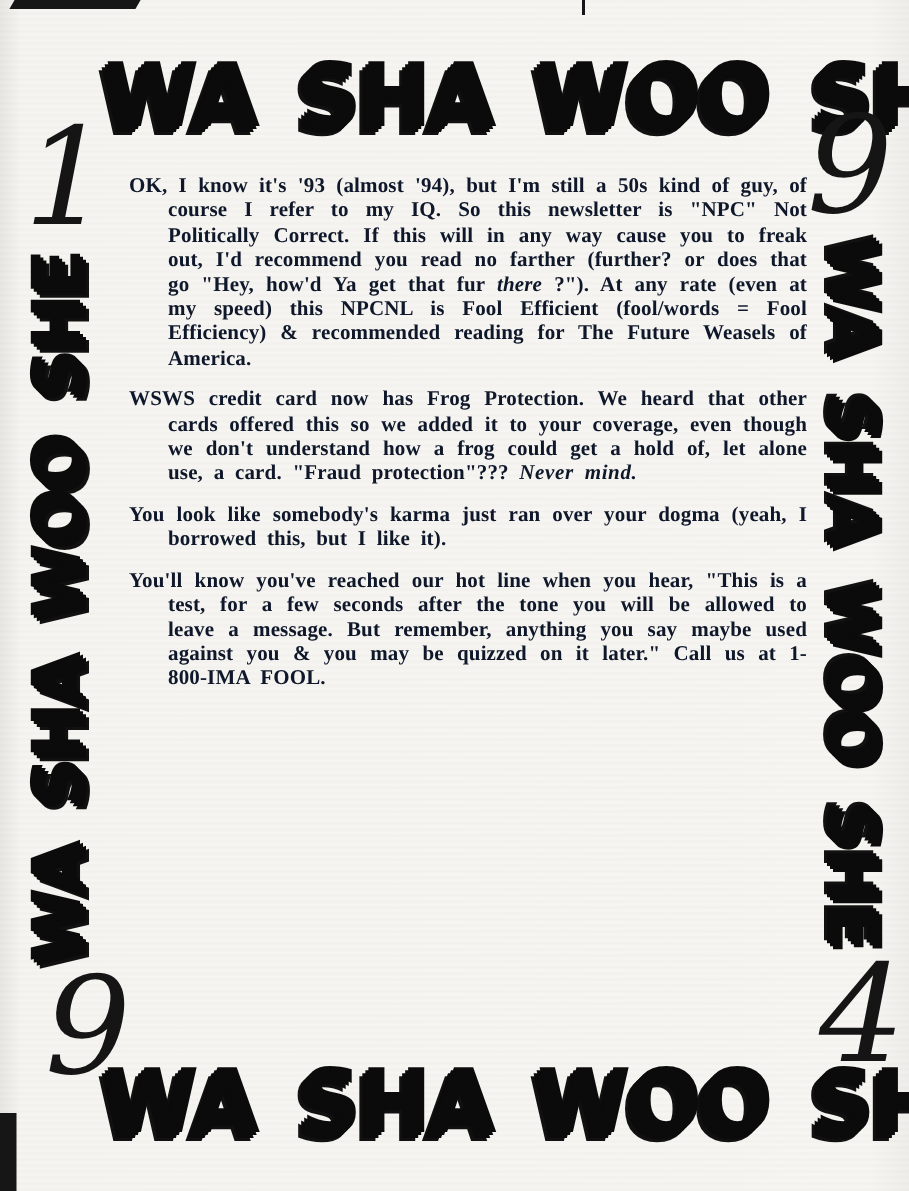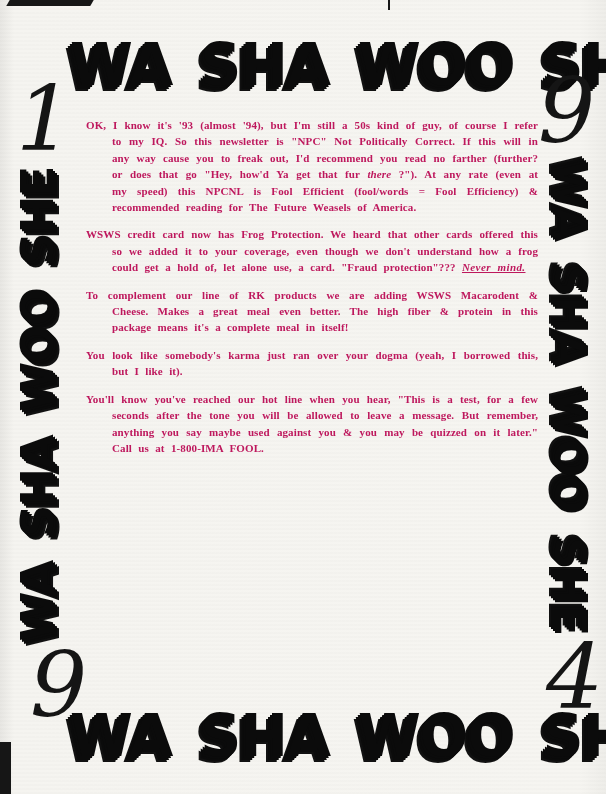--- a/index.html
+++ b/index.html
@@ -44,32 +44,32 @@
     font-family:"DejaVu Serif", serif;
     font-style:italic;
     font-size:90px;line-height:1;color:#151515;
   }
   .num-1{left:16px;top:74px;}
   .num-9tr{left:538px;top:66px;}
   .num-9bl{left:30px;top:640px;}
   .num-4br{left:546px;top:632px;}
   .body-col{
     position:absolute;left:86px;top:117px;width:452px;
-    font-size:11px;line-height:16.4px;
-    font-weight:bold;color:#be185d;
+    font-size:14px;line-height:16.4px;
+    font-weight:bold;color:#0f172a;
     text-align:justify;
     letter-spacing:0.1px;word-spacing:3.5px;
   }
   .para{
     padding-left:26px;text-indent:-26px;
     margin:0 0 11px 0;
   }
   .para:last-child{margin-bottom:12px;}
   .it{font-style:italic;}
-  .bold-it{font-style:italic;font-weight:bold;letter-spacing:0.4px;text-decoration:underline;}
+  .bold-it{font-style:italic;font-weight:bold;letter-spacing:0.4px;}
   
   .artifact{position:absolute;background:#161616;}
   .smudge-top{left:8px;top:0;width:84px;height:6px;transform:skewX(-30deg);}
   .tick-top{left:388px;top:0;width:2px;height:10px;}
   .bar-bottom-left{left:0;top:742px;width:11px;height:52px;}
   .edge-left{left:0;top:0;width:4px;height:794px;background:rgba(60,58,55,0.25);}
 </style>
 </head>
 <body>
 
@@ -86,16 +86,15 @@
 <div class="banner-3d banner-right">WA SHA WOO SHE</div>
 
 <div class="corner-num num-1">1</div>
 <div class="corner-num num-9tr">9</div>
 <div class="corner-num num-9bl">9</div>
 <div class="corner-num num-4br">4</div>
 
 <div class="body-col">
     <div class="para"><span>OK, I know it's '93 (almost '94), but I'm still a 50s kind of guy, of course I refer to my IQ.  So this newsletter is "NPC" Not Politically Correct.  If this will in any way cause you to freak out, I'd recommend you read no farther (further? or does that go "Hey, how'd Ya get that fur </span><span class="it">there</span><span> ?").  At any rate (even at my speed) this NPCNL is Fool Efficient (fool/words = Fool Efficiency) &amp; recommended reading for The Future Weasels of America.</span></div>
     <div class="para"><span>WSWS credit card now has Frog Protection.  We heard that other cards offered this so we added it to your coverage, even though we don't understand how a frog could get a hold of, let alone use, a card.  "Fraud protection"???   </span><span class="bold-it">Never mind.</span></div>
-    <div class="para"><span>To complement our line of RK products we are adding WSWS Macarodent &amp; Cheese.  Makes a great meal even better.  The high fiber &amp; protein in this package means it's a complete meal in itself!</span></div>
     <div class="para"><span>You look like somebody's karma just ran over your dogma (yeah, I borrowed this, but I like it).</span></div>
     <div class="para"><span>You'll know you've reached our hot line when you hear, "This is a test, for a few seconds after the tone you will be allowed to leave a message.  But remember, anything you say maybe used against you &amp; you may be quizzed on it later."  Call us at 1-800-IMA FOOL.</span></div>
   </div>
 
 </body></html>

